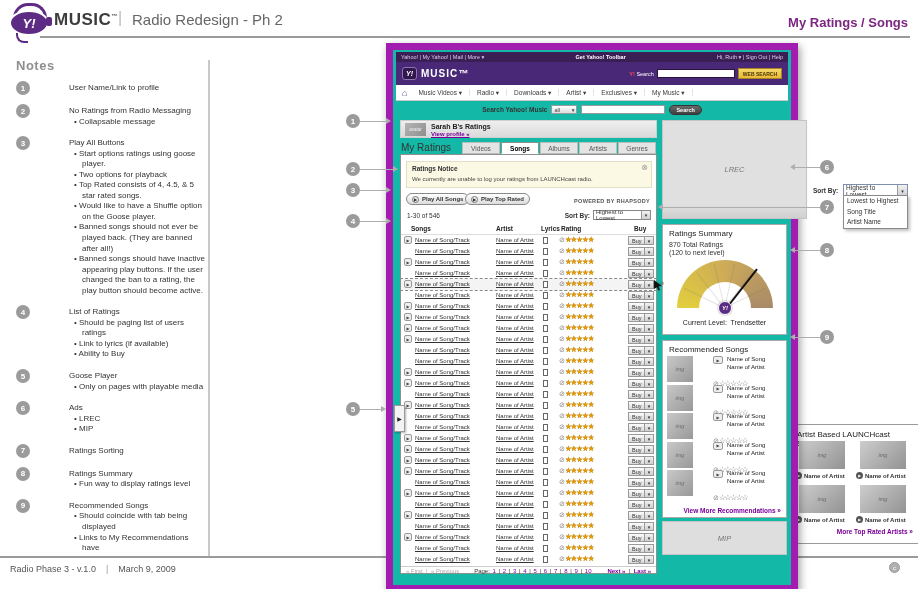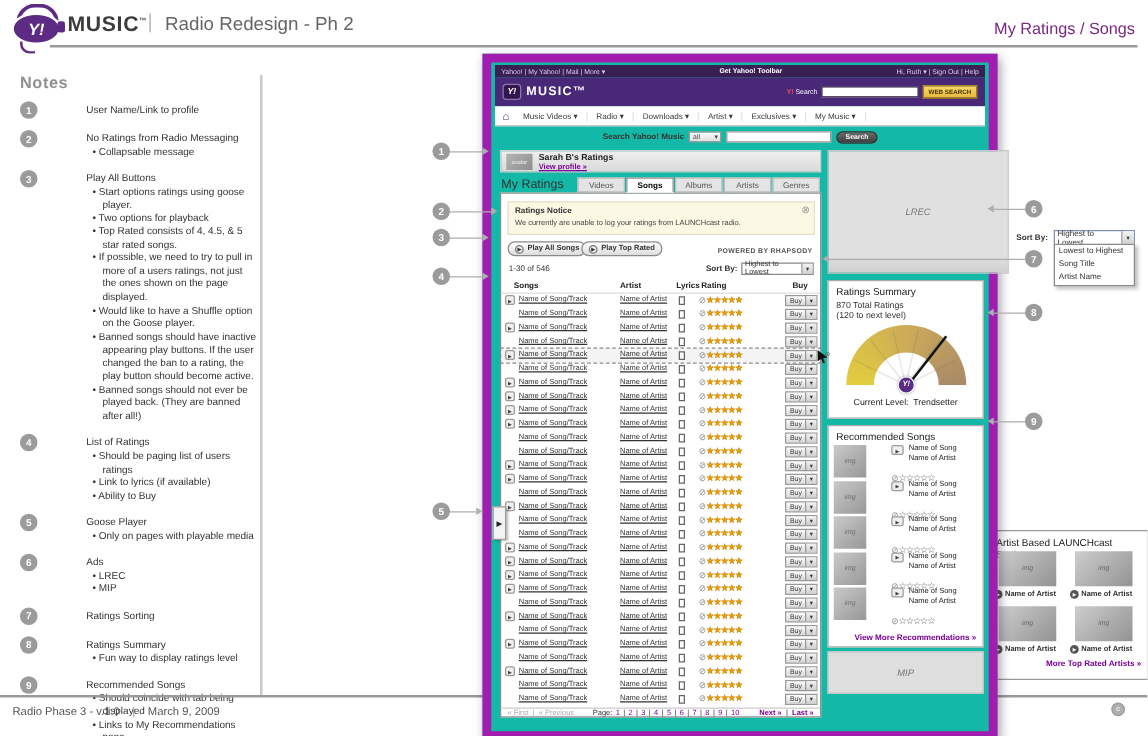--- a/index.html
+++ b/index.html
@@ -10,21 +10,21 @@
   #hdr-rule{position:absolute;left:40px;top:36px;width:870px;height:2px;background:#9a9a9a;}
   #logo{position:absolute;left:8px;top:3px;width:42px;height:36px;}
   #logo .band{position:absolute;left:5px;top:0;width:28px;height:15px;border:3px solid #5d2b84;border-bottom:none;border-radius:15px 15px 0 0;}
   #logo .oval{position:absolute;left:1px;top:7px;width:36px;height:22px;background:#5d2b84;border:2px solid #fff;border-radius:50%;color:#fff;font-weight:bold;font-style:italic;font-size:13px;display:flex;align-items:center;justify-content:center;}
   #logo .cup{position:absolute;right:-2px;top:14px;width:6px;height:9px;background:#5d2b84;border-radius:2px;}
   #logo .hook{position:absolute;left:8px;bottom:-4px;width:10px;height:8px;border:2px solid #5d2b84;border-top:none;border-right:none;border-radius:0 0 0 8px;}
   #brand{position:absolute;left:54px;top:10px;font-size:17px;font-weight:bold;color:#3c3c3c;letter-spacing:.5px;}
   #brand sup{font-size:6px;}
   #hdr-sep{position:absolute;left:118px;top:9px;font-size:16px;color:#bbb;}
   #doc-title{position:absolute;left:132px;top:11px;font-size:15px;color:#666;}
-  #page-label{position:absolute;right:10px;top:15px;font-size:13px;font-weight:normal;color:#7b2682;text-align:center;}
+  #page-label{position:absolute;right:10px;top:15px;font-size:13px;font-weight:bold;color:#7b2682;text-align:center;}
 
   
   #notes{position:absolute;left:16px;top:58px;width:190px;}
   #notes-title{font-size:13px;font-weight:bold;color:#8f8f8f;letter-spacing:.5px;margin-bottom:8px;}
   .note{display:flex;gap:7px;margin-bottom:9px;}
   .ncirc{flex:0 0 14px;width:14px;height:14px;border-radius:50%;background:#9b9b9b;color:#fff;font-size:8px;font-weight:bold;display:flex;align-items:center;justify-content:center;}
   .nbody{font-size:8px;line-height:1.32;color:#333;padding-top:2px;margin-left:32px;}
   .nbul{padding-left:13px;text-indent:-8px;}
   #notes-divider{position:absolute;left:208px;top:60px;width:2px;height:497px;background:#c9c9c9;}
 
@@ -176,24 +176,23 @@
           <div class="nbul">•  Collapsable message</div>
         </div>
       </div>
       <div class="note">
         <div class="ncirc">3</div>
         <div class="nbody">
           <div class="nlabel">Play All Buttons</div>
           <div class="nbul">•  Start options ratings using goose player.</div>
           <div class="nbul">•  Two options for playback</div>
           <div class="nbul">•  Top Rated consists of 4, 4.5, &amp; 5 star rated songs.</div>
-          <div class="nbul">•  If possible, we need to try to pull in more of a users ratings, not just the ones shown on the page displayed.</div>
           <div class="nbul">•  Would like to have a Shuffle option on the Goose player.</div>
+          <div class="nbul">•  Banned songs should not ever be played back. (They are banned after all!)</div>
           <div class="nbul">•  Banned songs should have inactive appearing play buttons. If the user changed the ban to a rating, the play button should become active.</div>
-          <div class="nbul">•  Banned songs should not ever be played back. (They are banned after all!)</div>
         </div>
       </div>
       <div class="note">
         <div class="ncirc">4</div>
         <div class="nbody">
           <div class="nlabel">List of Ratings</div>
           <div class="nbul">•  Should be paging list of users ratings</div>
           <div class="nbul">•  Link to lyrics (if available)</div>
           <div class="nbul">•  Ability to Buy</div>
         </div>
@@ -224,21 +223,21 @@
         <div class="nbody">
           <div class="nlabel">Ratings Summary</div>
           <div class="nbul">•  Fun way to display ratings level</div>
         </div>
       </div>
       <div class="note">
         <div class="ncirc">9</div>
         <div class="nbody">
           <div class="nlabel">Recommended Songs</div>
           <div class="nbul">•  Should coincide with tab being displayed</div>
-          <div class="nbul">•  Links to My Recommendations page</div>
+          <div class="nbul">•  Links to My Recommendations have</div>
         </div>
       </div>
     </div>
 </div>
 <div id="notes-divider"></div>
 
 <div id="mock">
   <div class="topstrip">
     <span id="ts-left"><a style="color: inherit; text-decoration: none;">Yahoo!</a><span> | </span><a style="color: inherit; text-decoration: none;">My Yahoo!</a><span> | </span><a style="color: inherit; text-decoration: none;">Mail</a><span> | </span><a style="color: inherit; text-decoration: none;">More ▾</a></span>
     <span class="mid">Get Yahoo! Toolbar</span>

